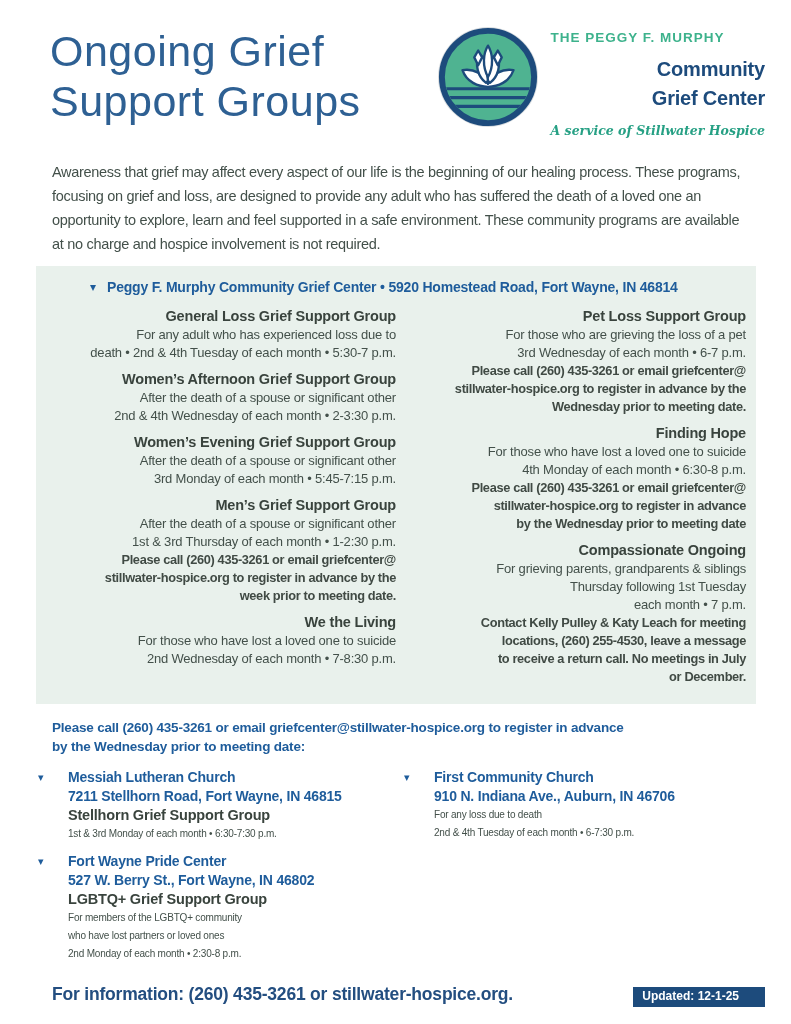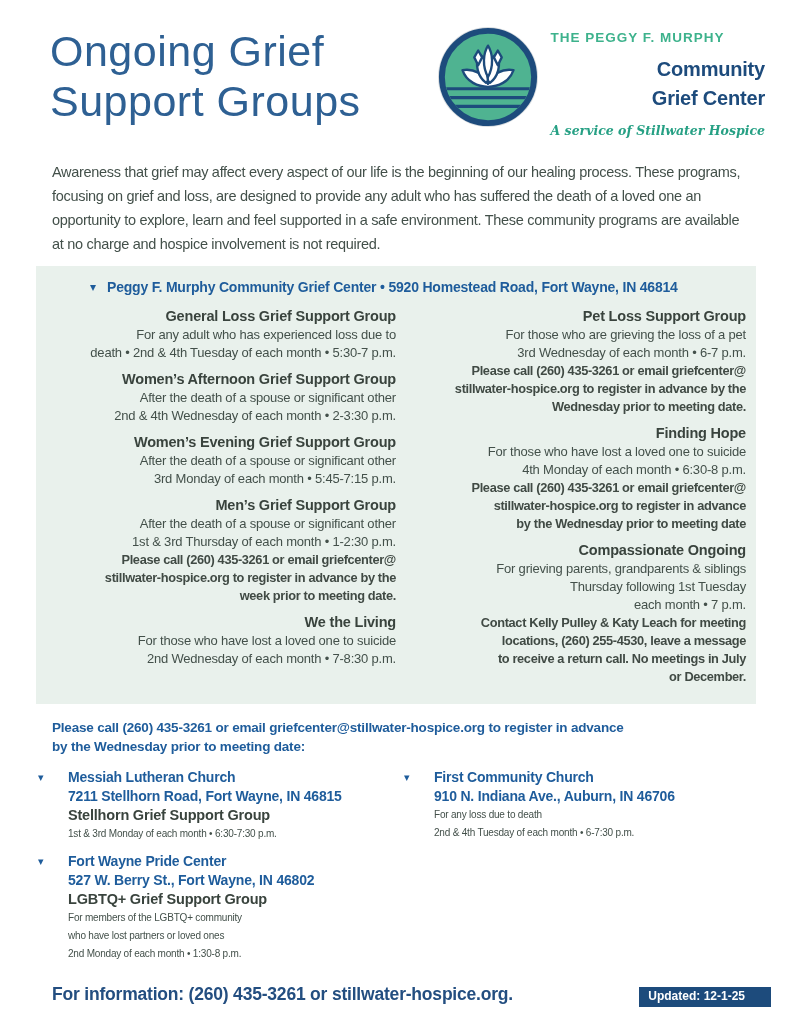--- a/index.html
+++ b/index.html
@@ -40,21 +40,21 @@
   .locations { display:flex; margin:12px 0 0 38px; }
   .loc-col { width:366px; flex:0 0 auto; }
   .location { display:flex; gap:20px; margin-bottom:9px; }
   .location .arrow-icon { font-size:11px; line-height:19px; }
   .loc-name, .loc-address { font-size:14px; font-weight:bold; line-height:19px; letter-spacing:-0.2px; color:var(--link_blue,#1e5c9b); }
   .loc-group { font-size:14.5px; font-weight:bold; line-height:19px; letter-spacing:-0.2px; color:var(--heading_text,#39433d); }
   .loc-desc { font-size:10px; line-height:18px; letter-spacing:-0.2px; color:var(--body_text,#48524c); white-space:pre-line; }
 
   
   .footer { margin:12px 0 0 52px; font-size:17.5px; font-weight:bold; letter-spacing:-0.2px; color:var(--footer_blue,#234e80); }
-  .updated-badge { position:absolute; right:20px; bottom:17px; background:var(--badge_bg,#1d4b7c); color:#ffffff; font-size:12px; font-weight:bold; padding:2px 26px 4px 9px; }
+  .updated-badge { position:absolute; right:26px; bottom:17px; background:var(--badge_bg,#1d4b7c); color:#ffffff; font-size:12px; font-weight:bold; padding:2px 26px 4px 9px; }
 </style>
 </head>
 <body>
 
 <div class="page">
 
   <header class="top">
     <h1 class="title">Ongoing Grief
 Support Groups</h1>
     <div class="brand">
@@ -173,21 +173,21 @@
         </div>
       </div>
       <div class="location">
         <span class="arrow-icon"></span>
         <div class="loc-body">
           <div class="loc-name">Fort Wayne Pride Center</div>
           <div class="loc-address">527 W. Berry St., Fort Wayne, IN 46802</div>
           <div class="loc-group">LGBTQ+ Grief Support Group</div>
           <div class="loc-desc">For members of the LGBTQ+ community
 who have lost partners or loved ones
-2nd Monday of each month • 1:30-8 p.m.</div>
+2nd Monday of each month • 2:30-8 p.m.</div>
         </div>
       </div>
     </div>
     <div class="loc-col">
       <div class="location">
         <span class="arrow-icon"></span>
         <div class="loc-body">
           <div class="loc-name">First Community Church</div>
           <div class="loc-address">910 N. Indiana Ave., Auburn, IN 46706</div>
           <div class="loc-desc">For any loss due to death

